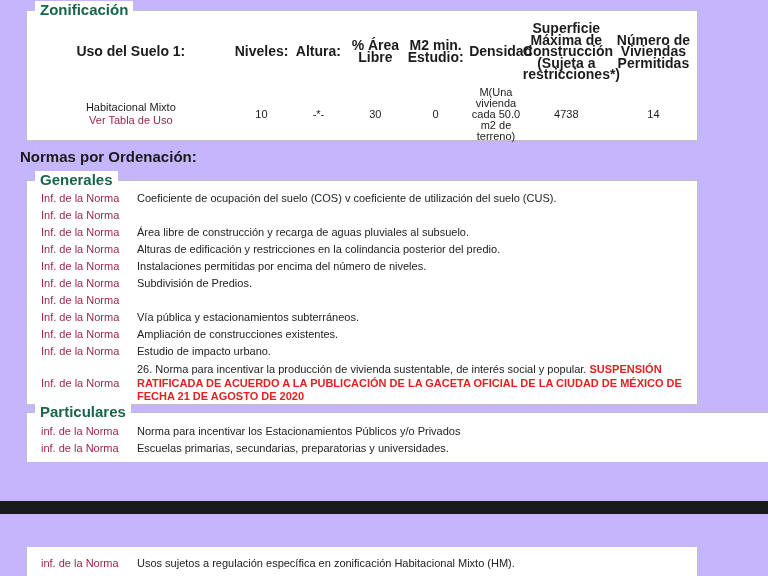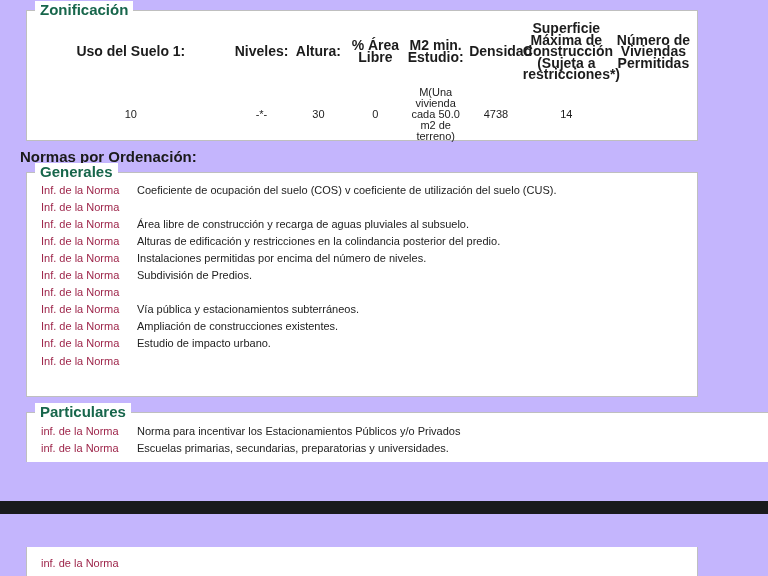--- a/index.html
+++ b/index.html
@@ -25,21 +25,21 @@
   .zrow{margin-top:6px;}
   .zrow .cell{
     font-size:11px;line-height:11px;text-align:center;white-space:pre-line;color:#1c1c1c;
   }
   .uso-link{display:block;color:#9d2449;cursor:pointer;margin-top:2px;}
   
   .normas-label{
     position:absolute;left:20px;top:148px;font-size:15px;font-weight:bold;color:#1a1a1a;
   }
   
-  #generales{left:26px;top:172px;width:672px;height:225px;}
+  #generales{left:26px;top:180px;width:672px;height:225px;}
   #particulares{left:26px;top:412px;width:756px;height:50px;border-bottom:none;}
   .rows{padding-top:9px;}
   .rows-part{padding-top:10px;}
   .nrow{display:flex;padding-left:14px;font-size:11px;line-height:17px;}
   .nrow .lbl{flex:0 0 88px;width:88px;color:#9d2449;cursor:pointer;}
   .nrow .desc{margin-left:8px;padding-right:12px;color:#222;}
   .nrow.multi{line-height:13.5px;margin-top:3px;align-items:center;}
   .alert{color:#e02222;font-weight:bold;}
   
   .divider-bar{position:absolute;left:0;top:501px;width:768px;height:13px;background:#191a1c;}
@@ -71,20 +71,24 @@
 Máxima de
 Construcción
 (Sujeta a
 restricciones*)</div>
       <div class="cell">Número de
 Viviendas
 Permitidas</div>
     </div>
 
     <div class="ztable zrow">
+      <div class="cell">
+        <span>Habitacional Mixto</span>
+        <span class="uso-link">Ver Tabla de Uso</span>
+      </div>
       <div class="cell">10</div>
       <div class="cell">-*-</div>
       <div class="cell">30</div>
       <div class="cell">0</div>
       <div class="cell">M(Una
 vivienda
 cada 50.0
 m2 de
 terreno)</div>
       <div class="cell">4738</div>
@@ -130,20 +134,21 @@
       <div class="nrow">
         <span class="lbl">Inf. de la Norma</span>
         <span class="desc">Ampliación de construcciones existentes.</span>
       </div>
       <div class="nrow">
         <span class="lbl">Inf. de la Norma</span>
         <span class="desc">Estudio de impacto urbano.</span>
       </div>
       <div class="nrow multi">
         <span class="lbl">Inf. de la Norma</span>
+        <span class="desc"><span>26. Norma para incentivar la producción de vivienda sustentable, de interés social y popular. </span><span class="alert">SUSPENSIÓN RATIFICADA DE ACUERDO A LA PUBLICACIÓN DE LA GACETA OFICIAL DE LA CIUDAD DE MÉXICO DE FECHA 21 DE AGOSTO DE 2020</span></span>
       </div>
     </div>
   </div>
 
   <div class="fieldset" id="particulares">
     <span class="legend">Particulares</span>
     <div class="rows-part">
       <div class="nrow">
         <span class="lbl">inf. de la Norma</span>
         <span class="desc">Norma para incentivar los Estacionamientos Públicos y/o Privados</span>
@@ -153,16 +158,17 @@
         <span class="desc">Escuelas primarias, secundarias, preparatorias y universidades.</span>
       </div>
     </div>
   </div>
 
   <div class="divider-bar"></div>
 
   <div id="continuation">
     <div class="nrow">
       <span class="lbl">inf. de la Norma</span>
+      <span class="desc">Usos sujetos a regulación específica en zonificación Habitacional Mixto (HM).</span>
     </div>
   </div>
 
 </div>
 
 </body></html>

